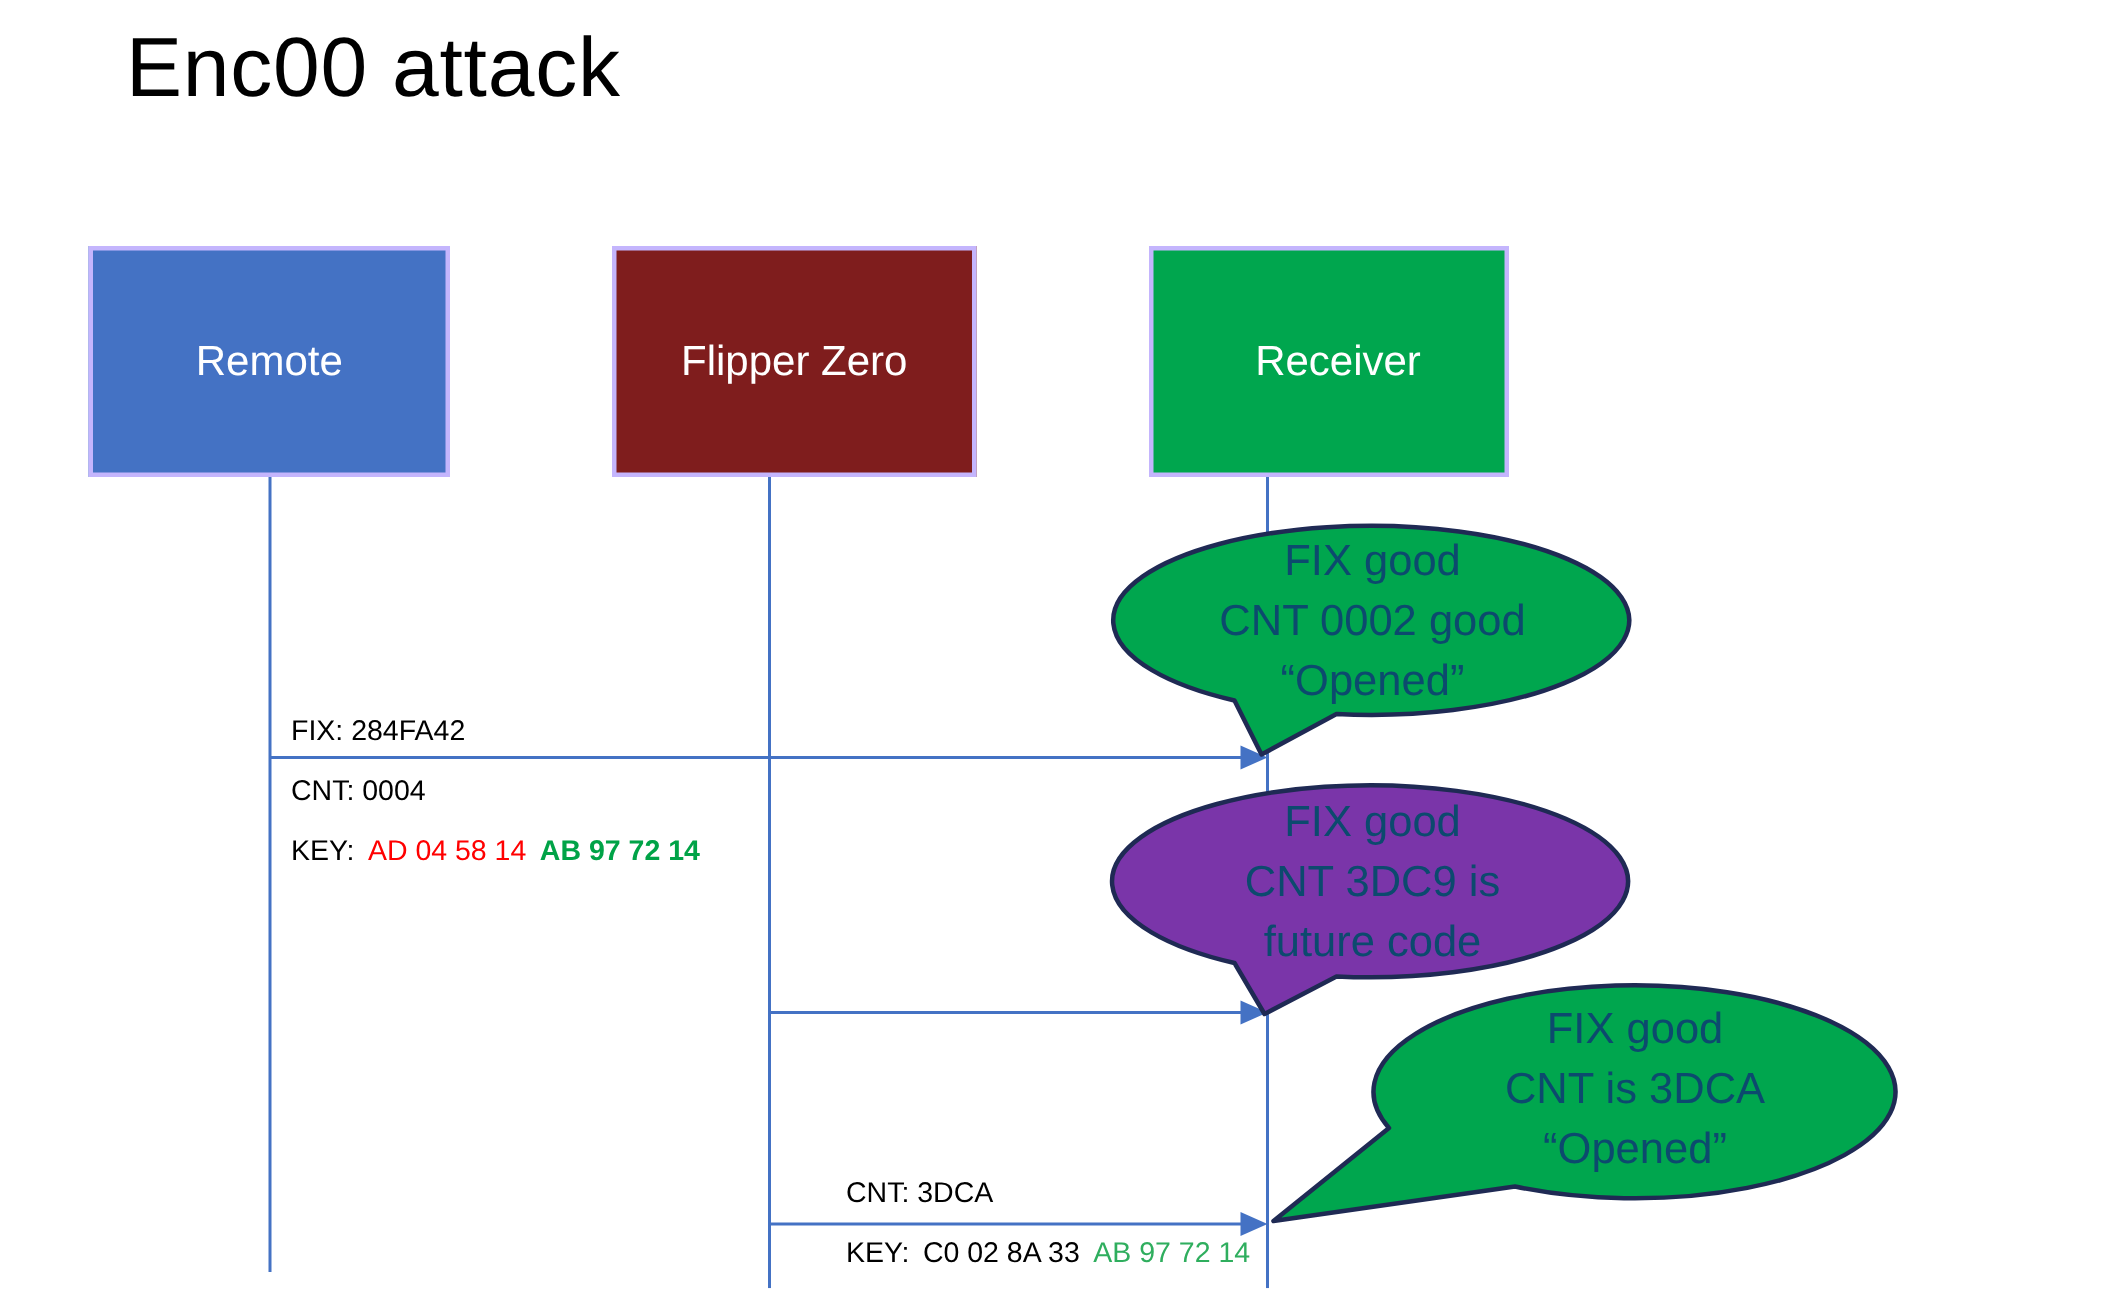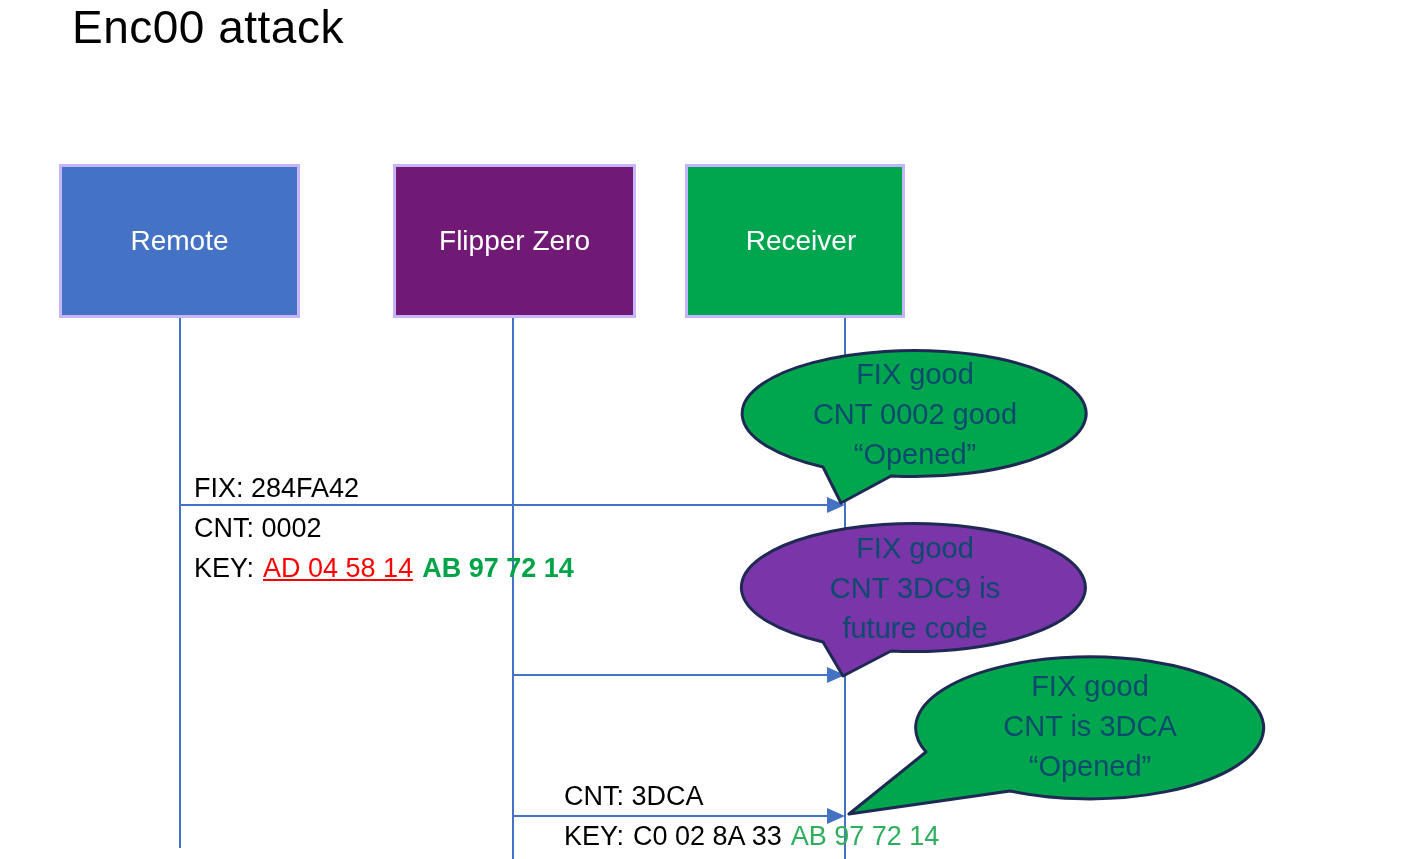--- a/index.html
+++ b/index.html
@@ -2,39 +2,39 @@
 <html><head>
 <meta charset="utf-8">
 <style>
   html,body { margin:0; padding:0; background:#ffffff; }
   .slide {
     position:relative; width:1408px; height:859px;
     background:#ffffff; overflow:hidden;
     font-family:"Liberation Sans", sans-serif;
   }
   .title {
-    position:absolute; left:72px; top:0px; margin:0;
-    font-size:46px; font-weight:400; letter-spacing:0.5px;
+    position:absolute; left:72px; top:0px; margin:12px;
+    font-size:56px; font-weight:400; letter-spacing:0.5px;
   }
   .actor {
     position:absolute; top:164px; height:154px;
     border:3px solid #c4b5fd; box-sizing:border-box;
     display:flex; align-items:center; justify-content:center;
     color:#ffffff; font-size:28px;
   }
   #actor-remote   { left:59px;  width:241px; }
   #actor-flipper  { left:393px; width:243px; }
-  #actor-receiver { left:685px; width:220px;padding-left:12px; }
+  #actor-receiver { left:766px; width:240px;padding-left:12px; }
 
   svg.overlay { position:absolute; left:0; top:0; width:1408px; height:859px; }
   .lifeline     { stroke:#4472C4; stroke-width:2; }
   .msg-arrow    { stroke:#4472C4; stroke-width:2; }
   .callout-shape{ stroke:#1F2A54; stroke-width:3; stroke-linejoin:round; }
 
-  .msg { position:absolute; font-size:27px; color:#000000; white-space:nowrap; }
+  .msg { position:absolute; font-size:19px; color:#000000; white-space:nowrap; }
   .msg .msg-line { height:40px; line-height:40px; }
   #msg1 { left:194px; top:468px; }
   #msg2 { left:516px; top:636px; }
   #msg3 { left:516px; top:776px;margin-left:48px; }
   .seg { margin-right:9px; }
   .bold { font-weight:bold; }
 
   .callout-text {
     position:absolute; width:344px; text-align:center;
     color:#0c4a6e; font-size:29px;
@@ -47,21 +47,21 @@
 </head>
 <body>
 
 <div class="slide">
 
   <h1 class="title">Enc00 attack</h1>
 
   <div class="actor" id="actor-remote" style="background-color: rgb(68, 114, 196);">
     <span>Remote</span>
   </div>
-  <div class="actor" id="actor-flipper" style="background-color: #701a75;">
+  <div class="actor" id="actor-flipper" style="background-color: #7f1d1d; margin-left: 15px;">
     <span>Flipper Zero</span>
   </div>
   <div class="actor" id="actor-receiver" style="background-color: rgb(0, 166, 78);">
     <span>Receiver</span>
   </div>
 
   <svg class="overlay" viewBox="0 0 1408 859">
 
     <line class="lifeline" x1="180" y1="318" x2="180" y2="848"></line>
     <line class="lifeline" x1="513" y1="318" x2="513" y2="859"></line>
@@ -74,23 +74,23 @@
     <line class="msg-arrow" x1="513" y1="816" x2="828" y2="816"></line>
     <polygon points="845,816 827,808 827,824" fill="#4472C4"></polygon>
 
     <path class="callout-shape" d="M 891 476 A 172 63 0 1 0 823 467 L 841 503 Z" fill="#00A64E"></path>
     <path class="callout-shape" d="M 891 651 A 172 64 0 1 0 823 642 L 843 676 Z" fill="#7A35A9"></path>
     <path class="callout-shape" d="M 1010 791 A 174 71 0 1 0 926 752 L 849 814 Z" fill="#00A64E"></path>
   </svg>
 
   <div class="msg" id="msg1">
     <div class="msg-line">FIX: 284FA42</div>
-    <div class="msg-line">CNT: 0002</div>
+    <div class="msg-line">CNT: 0004</div>
     <div class="msg-line">
-      <span class="seg">KEY:</span><span class="seg" style="color: rgb(255, 0, 0); text-decoration: underline;">AD 04 58 14</span><span class="bold" style="color: rgb(0, 163, 71);">AB 97 72 14</span>
+      <span class="seg">KEY:</span><span class="seg" style="color: rgb(255, 0, 0);">AD 04 58 14</span><span class="bold" style="color: rgb(0, 163, 71);">AB 97 72 14</span>
     </div>
   </div>
 
   <div class="msg" id="msg2">
   </div>
 
   <div class="msg" id="msg3">
     <div class="msg-line">CNT: 3DCA</div>
     <div class="msg-line">
       <span class="seg">KEY:</span><span class="seg">C0 02 8A 33</span><span style="color: rgb(47, 174, 94);">AB 97 72 14</span>

